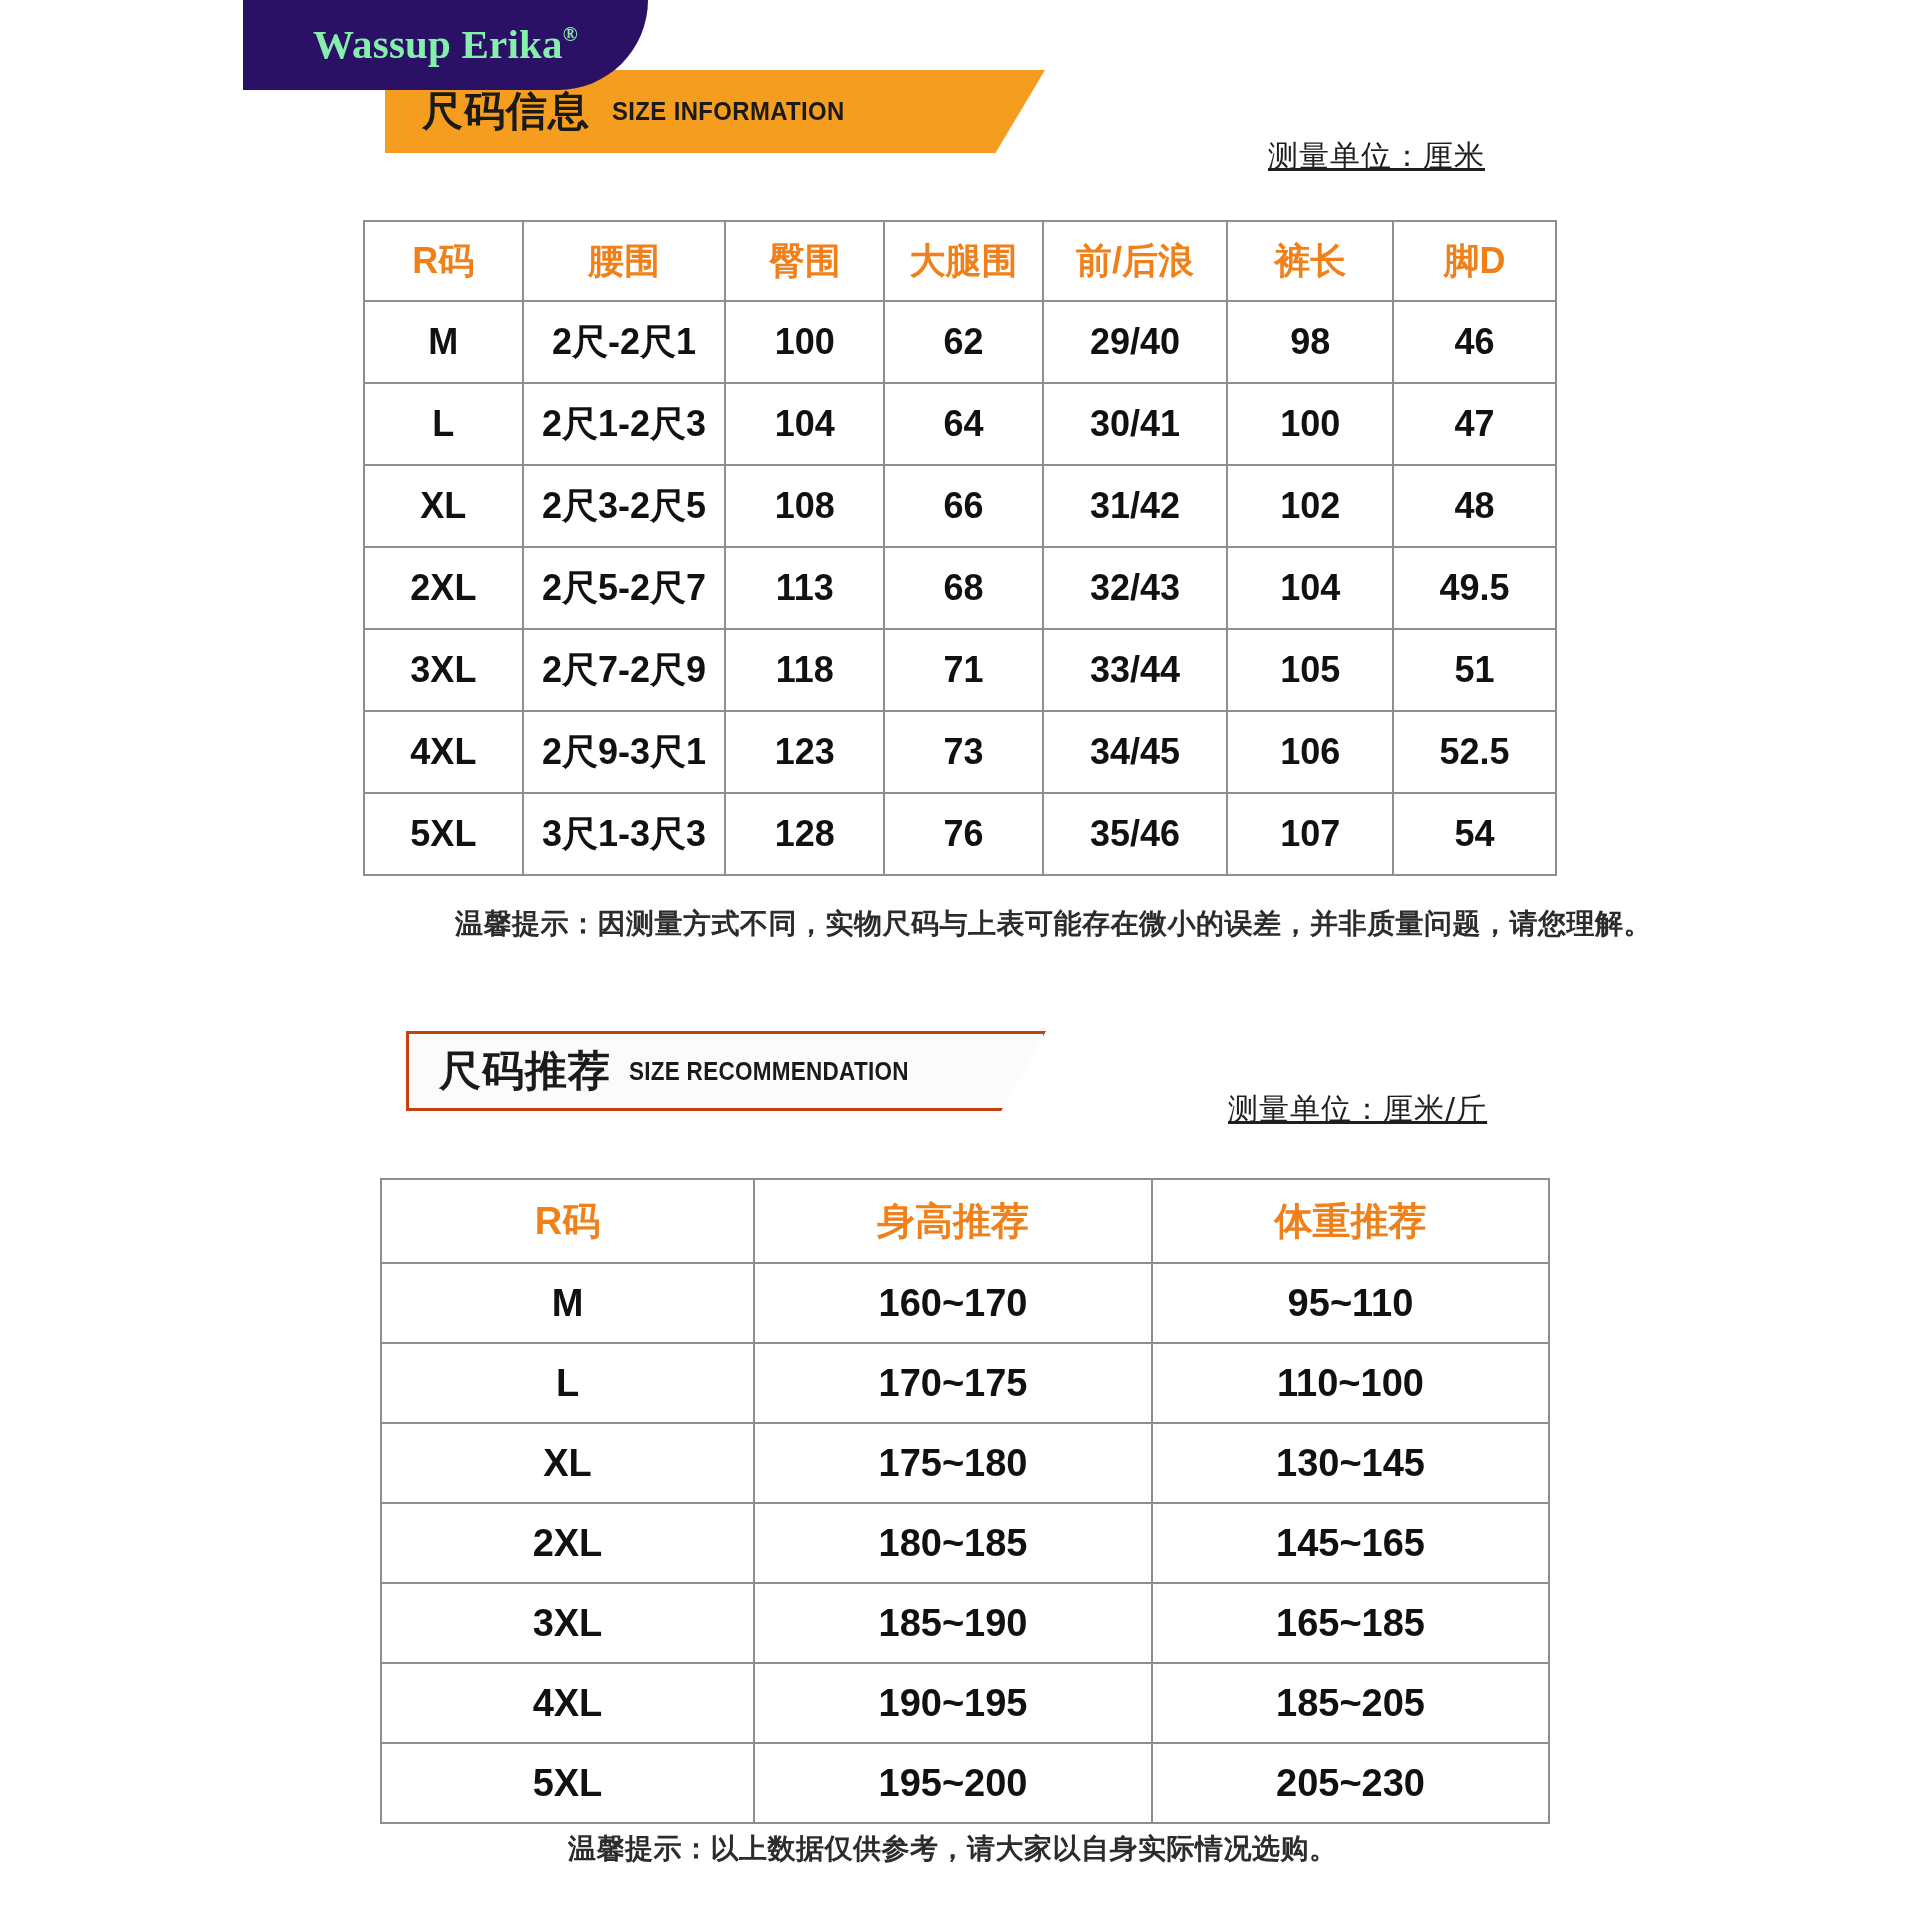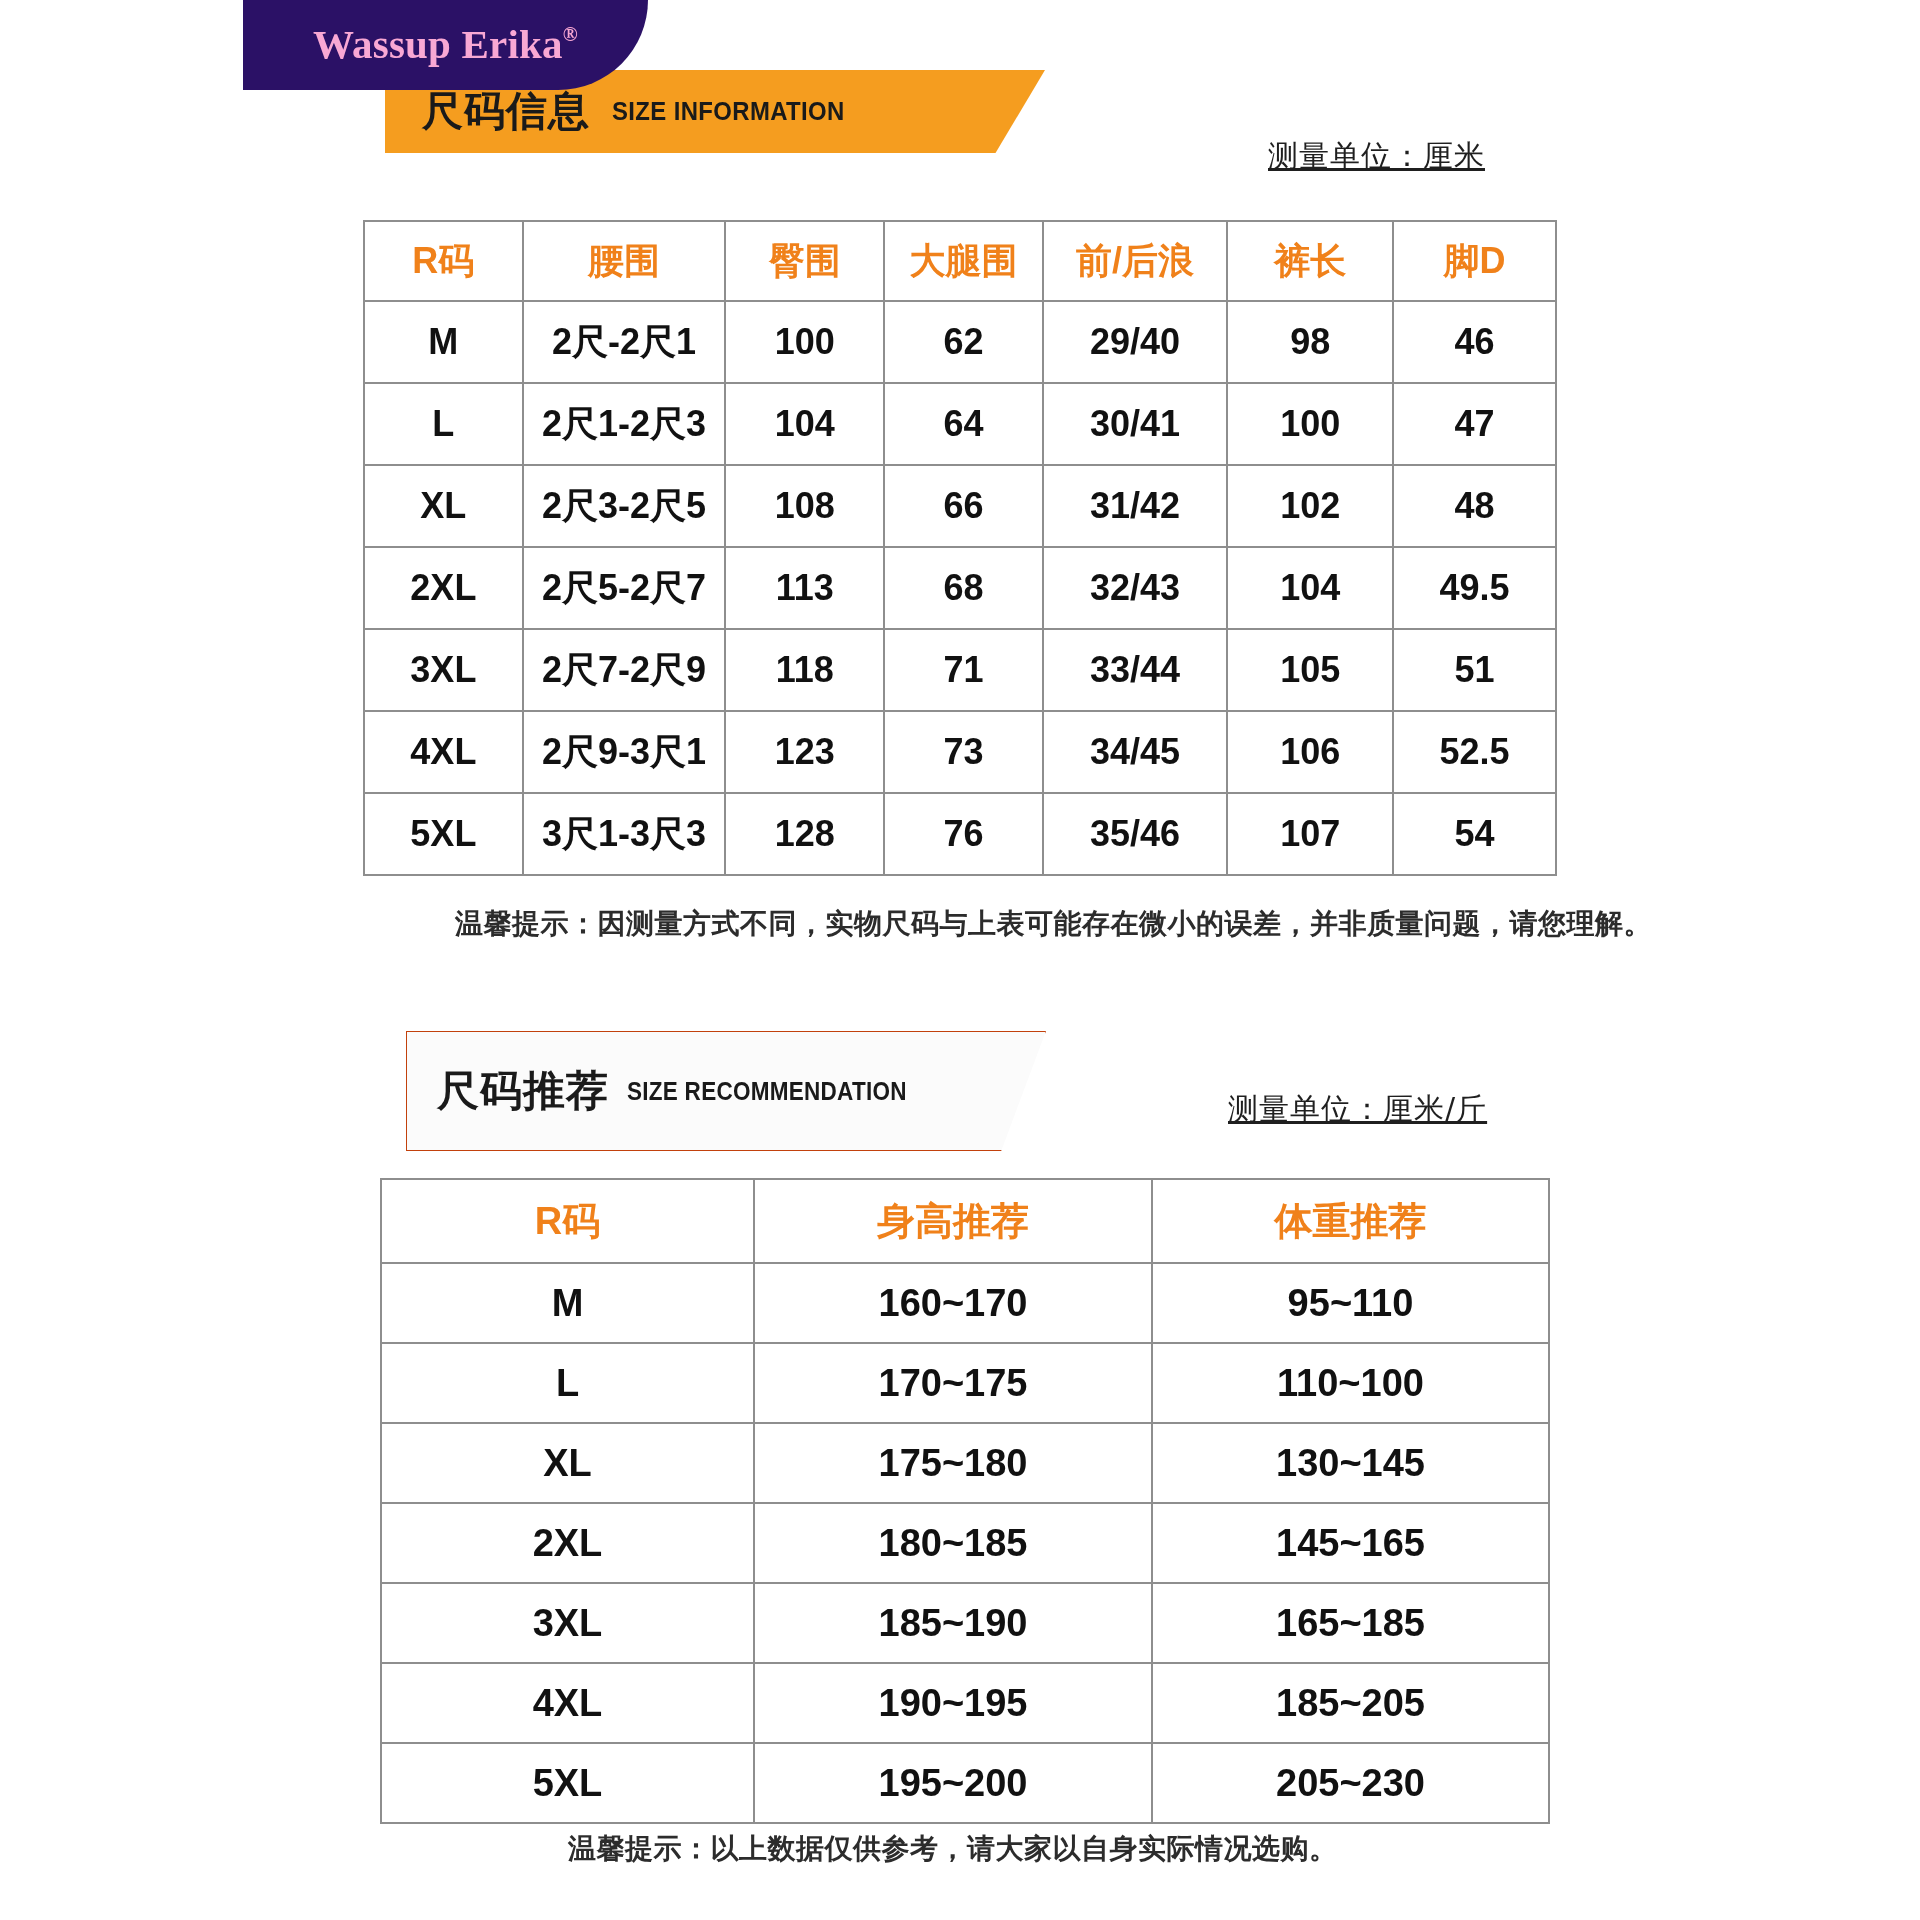--- a/index.html
+++ b/index.html
@@ -24,21 +24,21 @@
     width: 405px;
     height: 90px;
     background: #2b1166;
     border-bottom-right-radius: 90px;
     display: flex;
     align-items: center;
     justify-content: center;
     z-index: 5;
   }
   .brand-logo .brand-text {
-    color: #f9a8d4;
+    color: #86efac;
     font-family: "Liberation Serif", "DejaVu Serif", serif;
     font-weight: bold;
     font-size: 41px;
     letter-spacing: 0.2px;
     white-space: nowrap;
     position: relative;
     top: -1px;
   }
   .brand-logo .brand-text sup {
     font-size: 20px;
@@ -80,23 +80,23 @@
     margin-left: 22px;
     letter-spacing: 0.4px;
     transform: scaleX(0.92);
     transform-origin: left center;
   }
 
   .banner-outline {
     left: 378px;
     top: 1031px;
     width: 640px;
-    height: 120px;
+    height: 80px;
     background: #fbfbfb;
-    border: 1px solid #c2410c;
+    border: 3px solid #c2410c;
     clip-path: polygon(0 0, 100% 0, 93% 100%, 0 100%);
     padding-left: 30px;
   }
   .banner-outline .cn {
     font-family: "DejaVu Sans", sans-serif;
     font-weight: bold;
     font-size: 42px;
     color: #1a1a1a;
     letter-spacing: 1px;
   }

